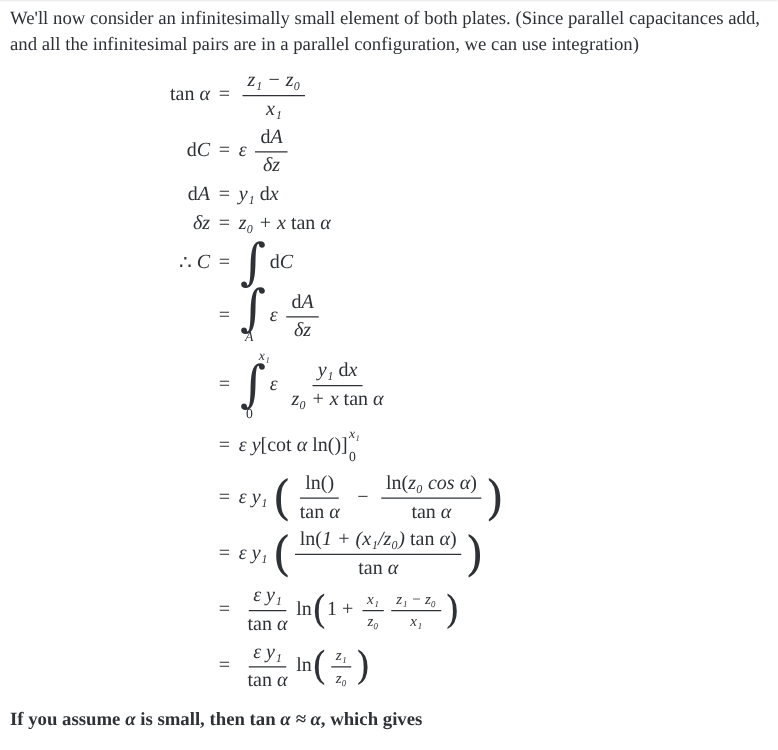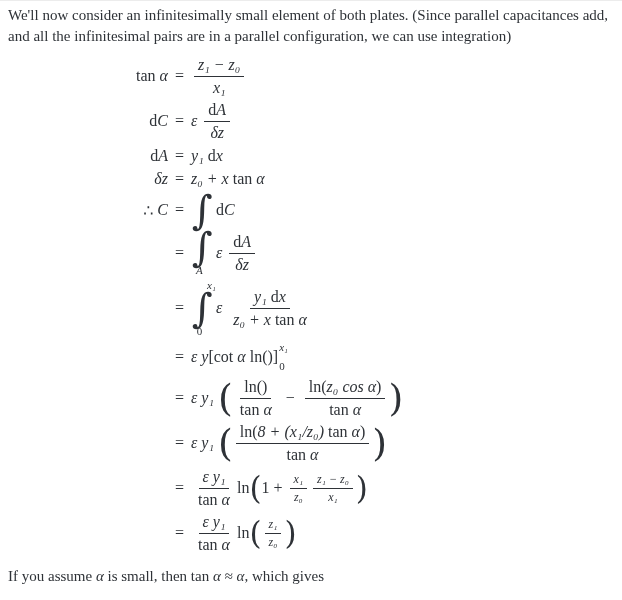--- a/index.html
+++ b/index.html
@@ -3,21 +3,21 @@
 <meta charset="utf-8">
 <style>
   html,body{margin:0;padding:0;background:#fff;}
   body{width:622px;height:600px;overflow:hidden;}
   .page{
     box-sizing:border-box;width:622px;height:600px;
     padding:4px 8px 0 8px;border-top:1px solid #ececec;
     color:#2e3237;font-family:"Liberation Serif","DejaVu Serif",serif;
   }
   .para{margin:0;font-size:15px;line-height:21px;}
-  .outro{margin-top:12px;}
+  .outro{margin-top:12px;font-weight:bold;}
   .para span{white-space:pre;}
   .math{margin-top:8px;font-size:16px;}
   .math span{white-space:pre;}
   .row{display:flex;align-items:center;margin:3px 0;}
   .r-sm{margin:5px 0;}
   .lhs{width:160px;display:flex;justify-content:flex-end;align-items:center;flex:none;}
   .eqs{margin:0 7px;flex:none;}
   .rhs{display:flex;align-items:center;}
   .it{font-style:italic;}
   .rm{font-style:normal;}
@@ -170,21 +170,21 @@
       </span>
     </div>
 
     <div class="row">
       <span class="lhs"></span>
       <span class="eqs rm">=</span>
       <span class="rhs">
         <span class="it">ε y₁ </span>
         <span class="bigp">(</span>
         <span class="frac">
-          <span class="num"><span class="rm">ln(</span><span class="it">8 + (x₁/z₀) </span><span class="rm">tan </span><span class="it">α</span><span class="rm">)</span></span>
+          <span class="num"><span class="rm">ln(</span><span class="it">1 + (x₁/z₀) </span><span class="rm">tan </span><span class="it">α</span><span class="rm">)</span></span>
           <span class="den"><span class="rm">tan </span><span class="it">α</span></span>
         </span>
         <span class="bigp">)</span>
       </span>
     </div>
 
     <div class="row">
       <span class="lhs"></span>
       <span class="eqs rm">=</span>
       <span class="rhs">

